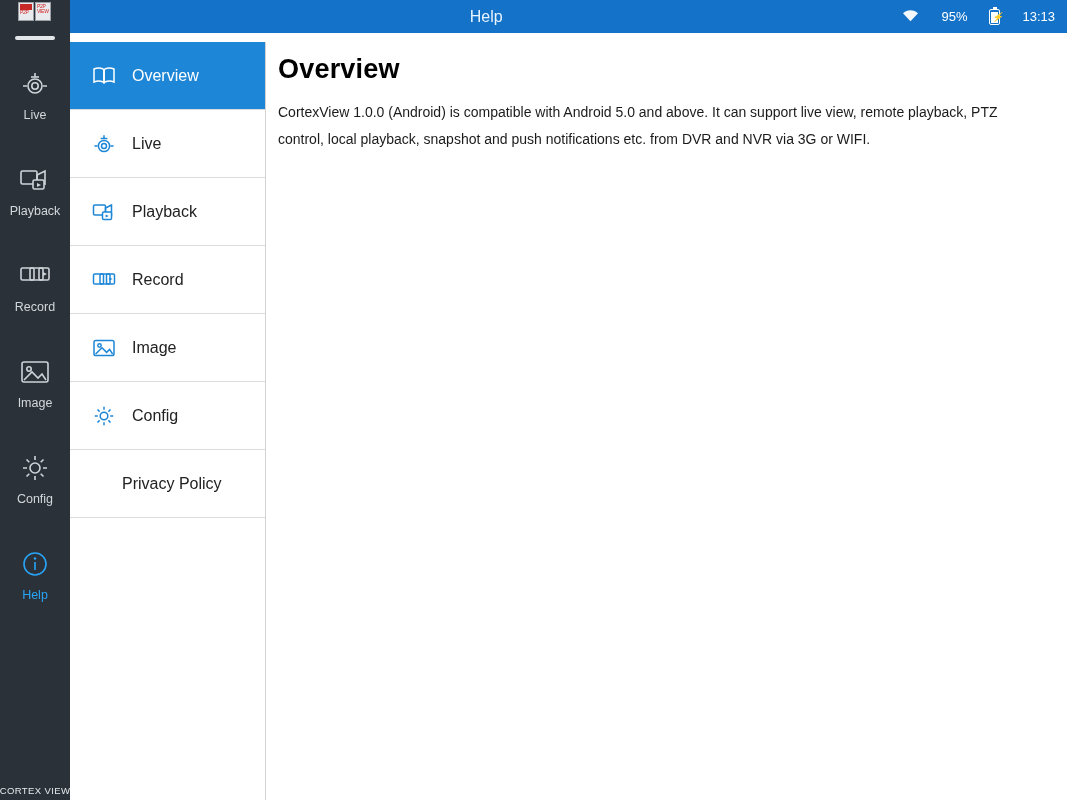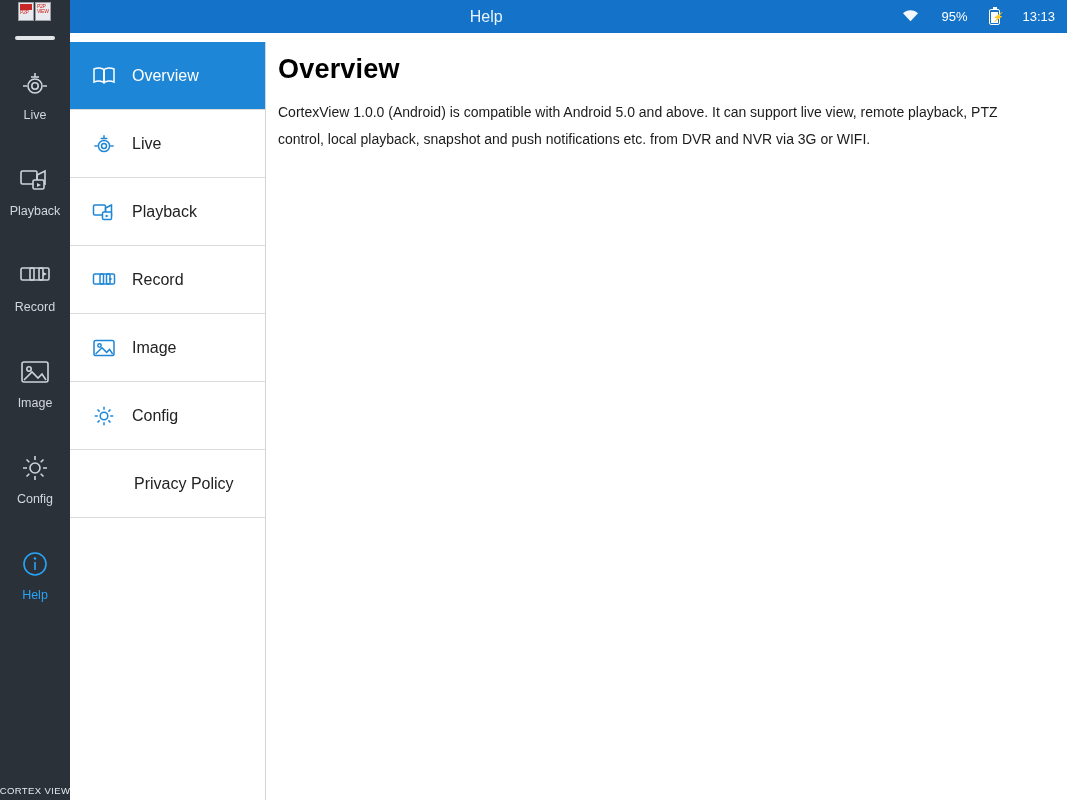--- a/index.html
+++ b/index.html
@@ -159,21 +159,21 @@
   .menu-item.selected {
     background: #1e86d6;
     color: #ffffff;
   }
   .menu-item .mi-icon {
     width: 28px;
     display: flex;
     align-items: center;
     justify-content: center;
   }
-  .menu-item.plain { padding-left: 12px; justify-content: flex-start; }
+  .menu-item.plain { padding-left: 0; justify-content: flex-start; }
   .menu-item.plain .mi-label { margin-left: 52px; }
 
   
   .content {
     position: absolute;
     top: 42px; left: 266px;
     width: 801px; height: 758px;
     background: #ffffff;
     padding: 12px 40px 0 12px;
   }

